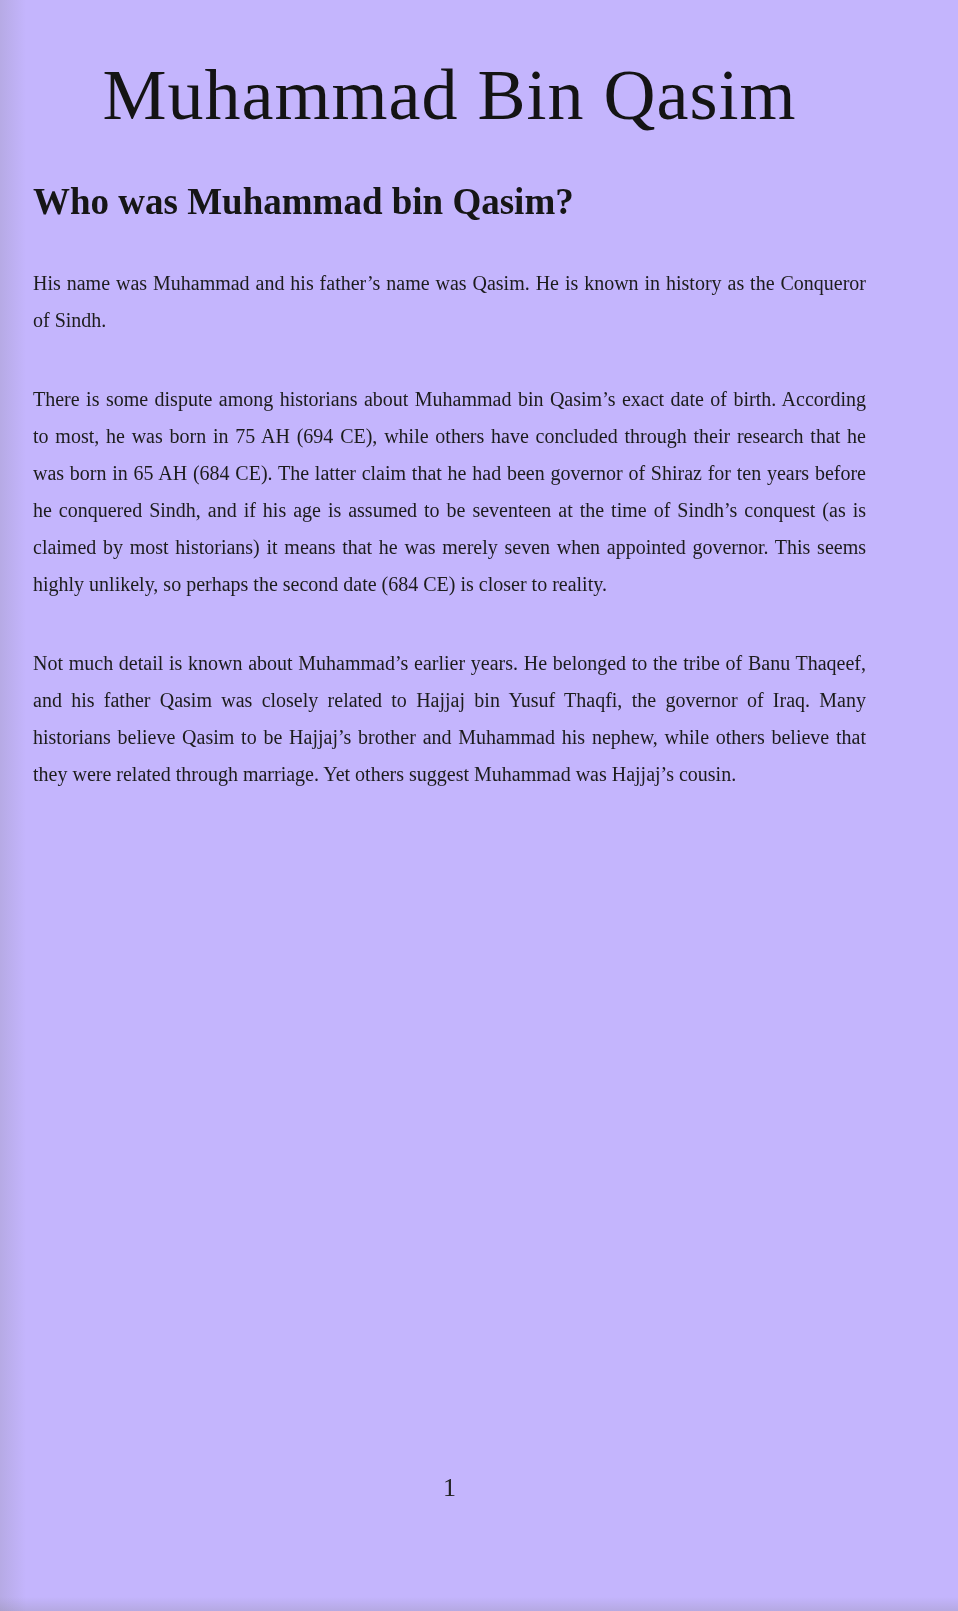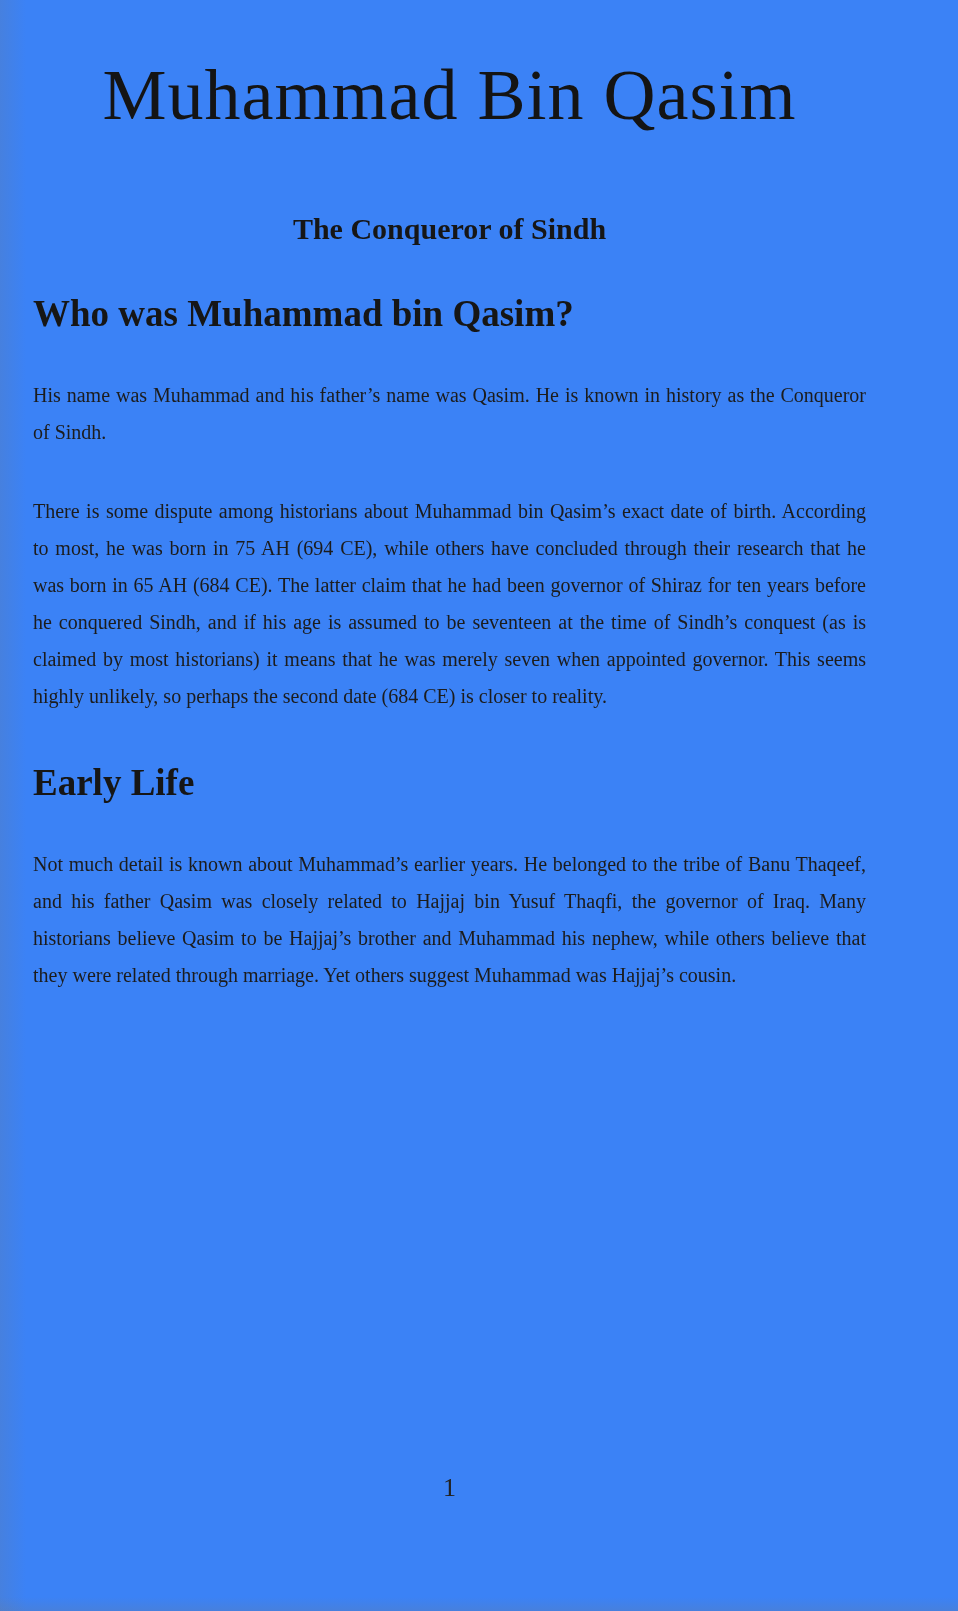--- a/index.html
+++ b/index.html
@@ -5,21 +5,21 @@
   html, body {
     margin: 0;
     padding: 0;
     background: #e9e9e7;
   }
   .page {
     position: relative;
     width: 958px;
     height: 1611px;
     margin: 0 auto;
-    background: #3b82f6;
+    background: #c4b5fd;
     box-sizing: border-box;
     padding: 58px 92px 0 33px;
     font-family: "Liberation Serif", "DejaVu Serif", serif;
     color: #1a1a1a;
     overflow: hidden;
   }
   
   .page::before {
     content: "";
     position: absolute;
@@ -79,31 +79,29 @@
     color: #222;
   }
 </style>
 </head>
 <body>
 
 <div class="page">
 
   <h1 class="doc-title">Muhammad Bin Qasim</h1>
 
-  <h2 class="doc-subtitle">The Conqueror of Sindh</h2>
 
   <section>
     <h3 class="section-heading">Who was Muhammad bin Qasim?</h3>
     <p class="body-para">His name was Muhammad and his father’s name was Qasim. He is known in history as the Conqueror of Sindh.</p>
   </section>
 
   <section>
     <p class="body-para">There is some dispute among historians about Muhammad bin Qasim’s exact date of birth. According to most, he was born in 75 AH (694 CE), while others have concluded through their research that he was born in 65 AH (684 CE). The latter claim that he had been governor of Shiraz for ten years before he conquered Sindh, and if his age is assumed to be seventeen at the time of Sindh’s conquest (as is claimed by most historians) it means that he was merely seven when appointed governor. This seems highly unlikely, so perhaps the second date (684 CE) is closer to reality.</p>
   </section>
 
   <section>
-    <h3 class="section-heading">Early Life</h3>
     <p class="body-para">Not much detail is known about Muhammad’s earlier years. He belonged to the tribe of Banu Thaqeef, and his father Qasim was closely related to Hajjaj bin Yusuf Thaqfi, the governor of Iraq. Many historians believe Qasim to be Hajjaj’s brother and Muhammad his nephew, while others believe that they were related through marriage. Yet others suggest Muhammad was Hajjaj’s cousin.</p>
   </section>
 
   <div class="page-number">1</div>
 
 </div>
 
 </body></html>

